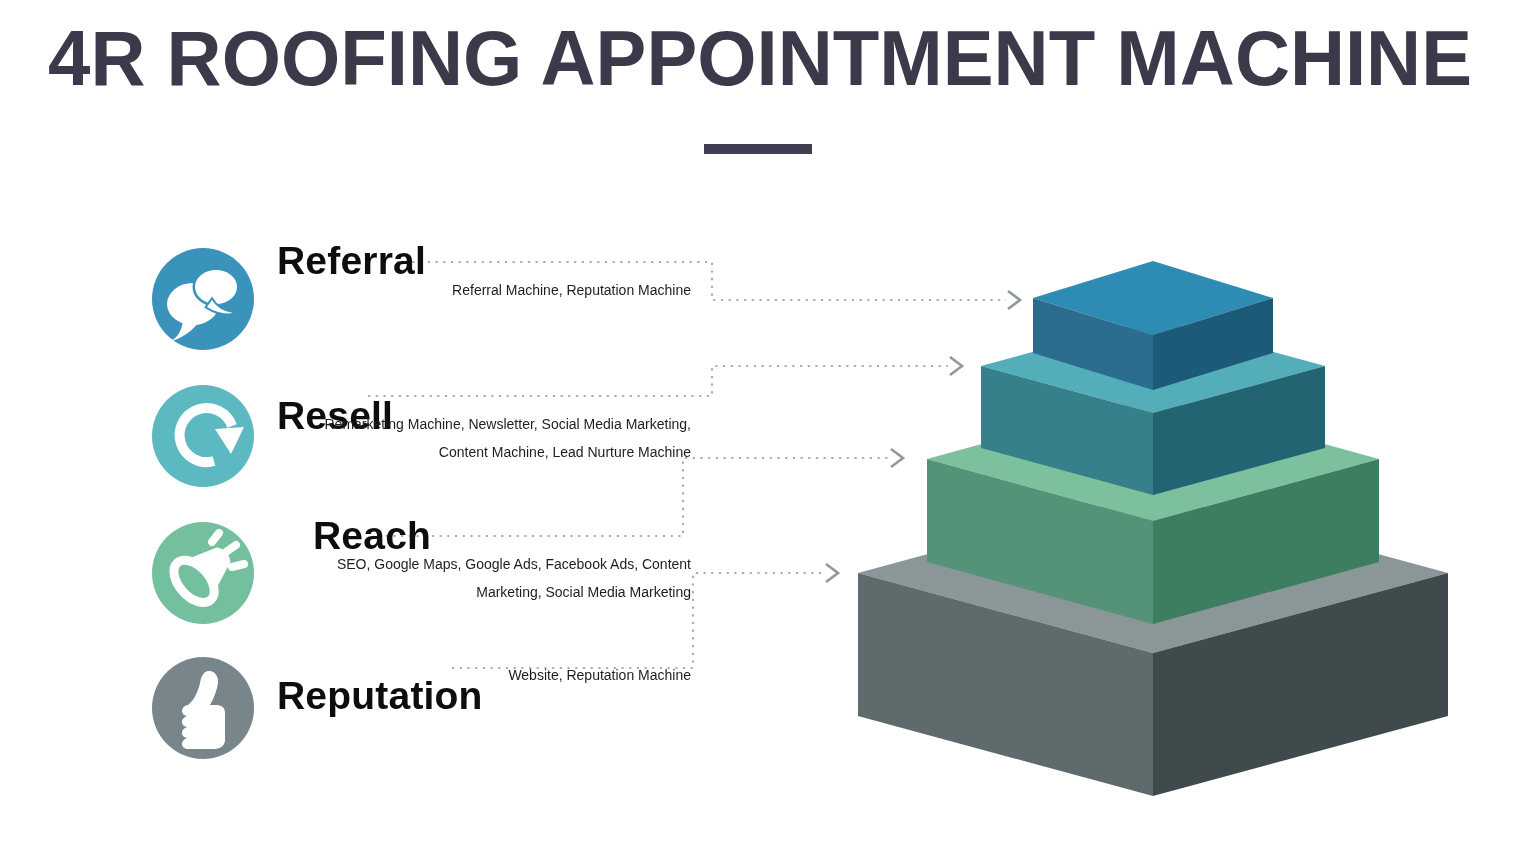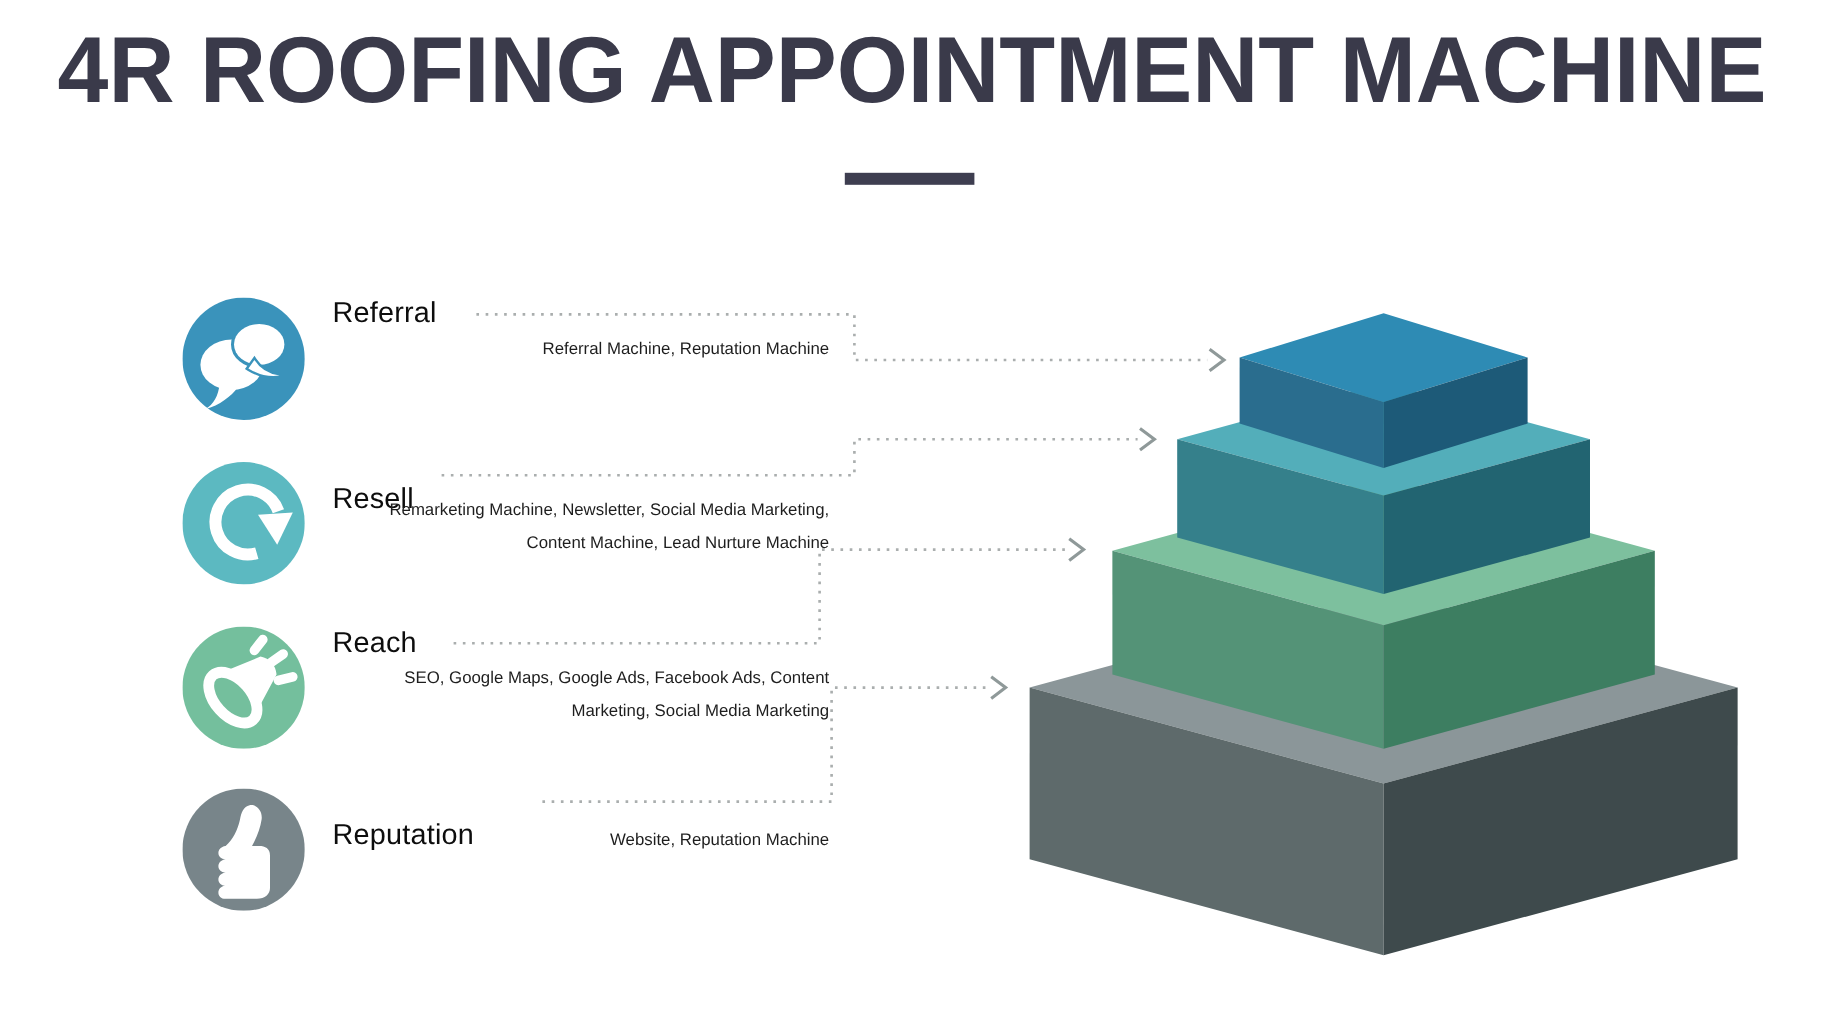--- a/index.html
+++ b/index.html
@@ -7,38 +7,38 @@
     width:1521px;height:854px;position:relative;background:#ffffff;
     font-family:"Liberation Sans",sans-serif;overflow:hidden;
   }
   .abs{position:absolute;}
   #title-svg{left:0;top:0;width:1521px;height:115px;}
   #divider{left:704px;top:144px;width:108px;height:10px;background:#3e3e50;}
   #overlay-svg{left:0;top:0;width:1521px;height:854px;}
 
   .item-icon{width:102px;height:102px;left:152px;}
   .item-heading{
-    left:277px;font-size:24px;font-weight:normal;color:#0d0d0d;
+    left:277px;font-size:39px;font-weight:bold;color:#0d0d0d;
     line-height:34px;white-space:nowrap;letter-spacing:0.2px;
   }
   .item-desc{
     left:277px;width:414px;font-size:14px;color:#1e1e1e;line-height:27.5px;text-align:right;
   }
   #icon-referral{top:248px;}
   #icon-resell{top:385px;}
   #icon-reach{top:522px;}
   #icon-reputation{top:657px;}
   #heading-referral{top:244px;}
   #heading-resell{top:379px;margin-top:20px;}
-  #heading-reach{top:519px;}
+  #heading-reach{top:519px;margin-left:36px;}
   #heading-reputation{top:651px;margin-top:28px;}
   #desc-referral{top:277px;}
   #desc-resell{top:411px;}
   #desc-reach{top:551px;}
-  #desc-reputation{top:686px;}
+  #desc-reputation{top:662px;}
 </style>
 </head>
 <body>
 
 <svg id="title-svg" class="abs" viewBox="0 0 1521 115">
   <text x="760" y="85" text-anchor="middle" textLength="1424" lengthAdjust="spacingAndGlyphs" font-family="Liberation Sans, sans-serif" font-size="78" font-weight="bold" fill="#3a3a4a">4R ROOFING APPOINTMENT MACHINE</text>
 </svg>
 
 <div id="divider" class="abs"></div>
 

